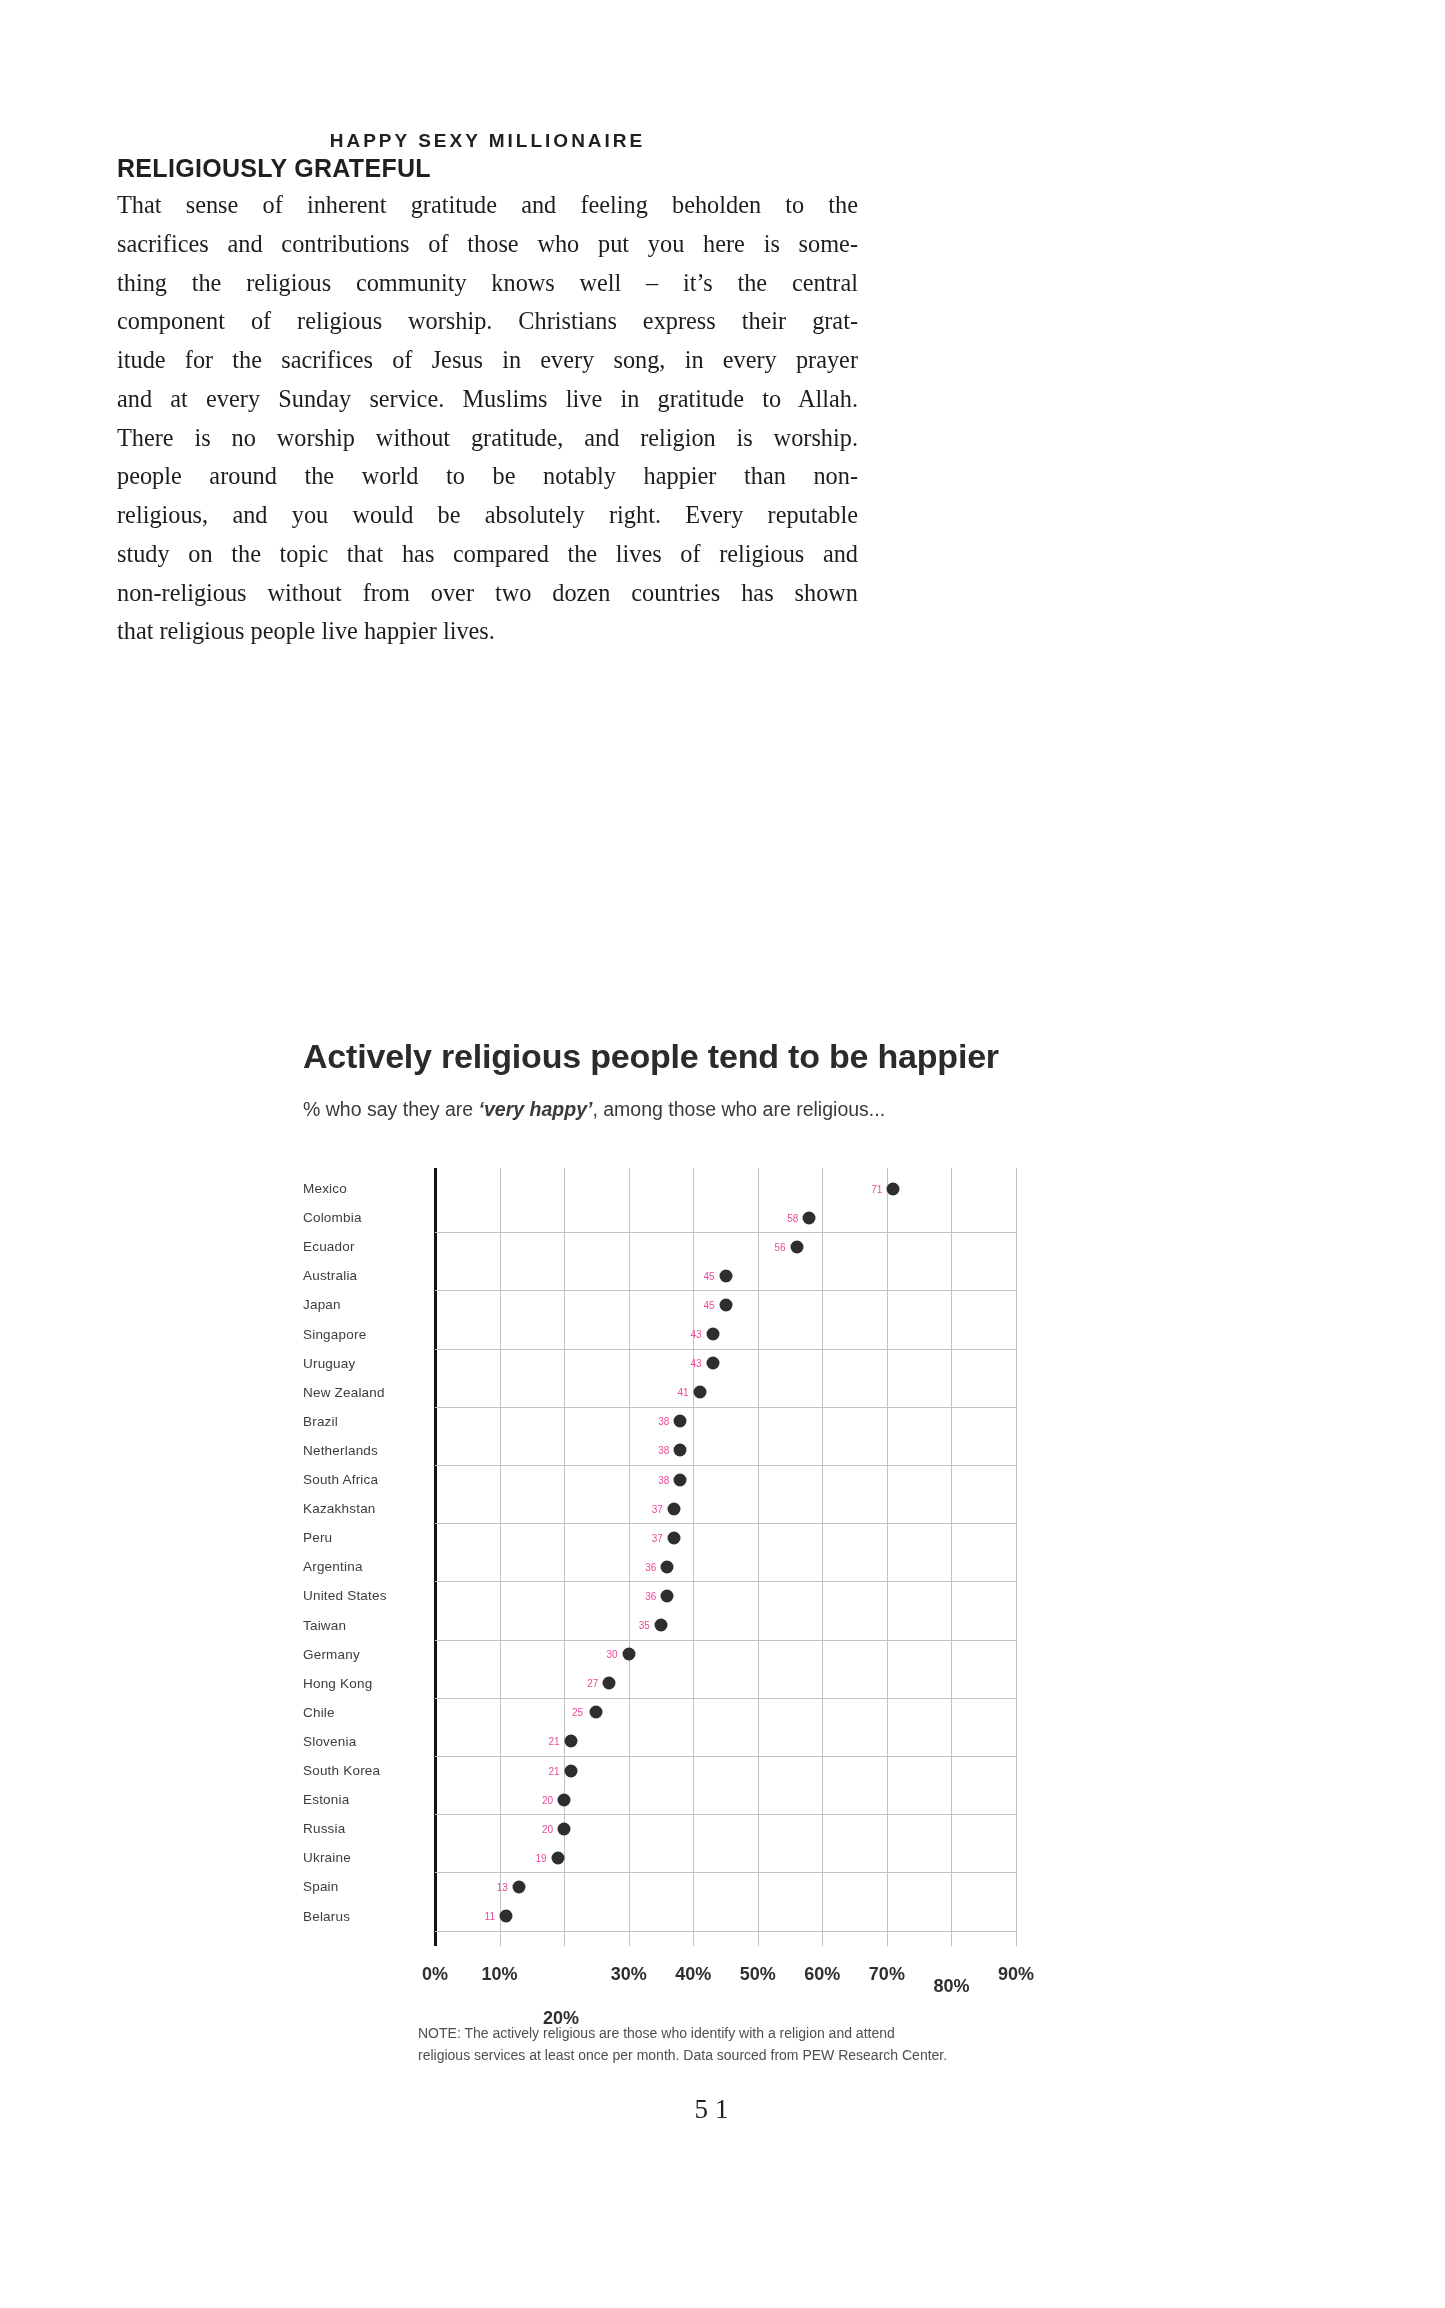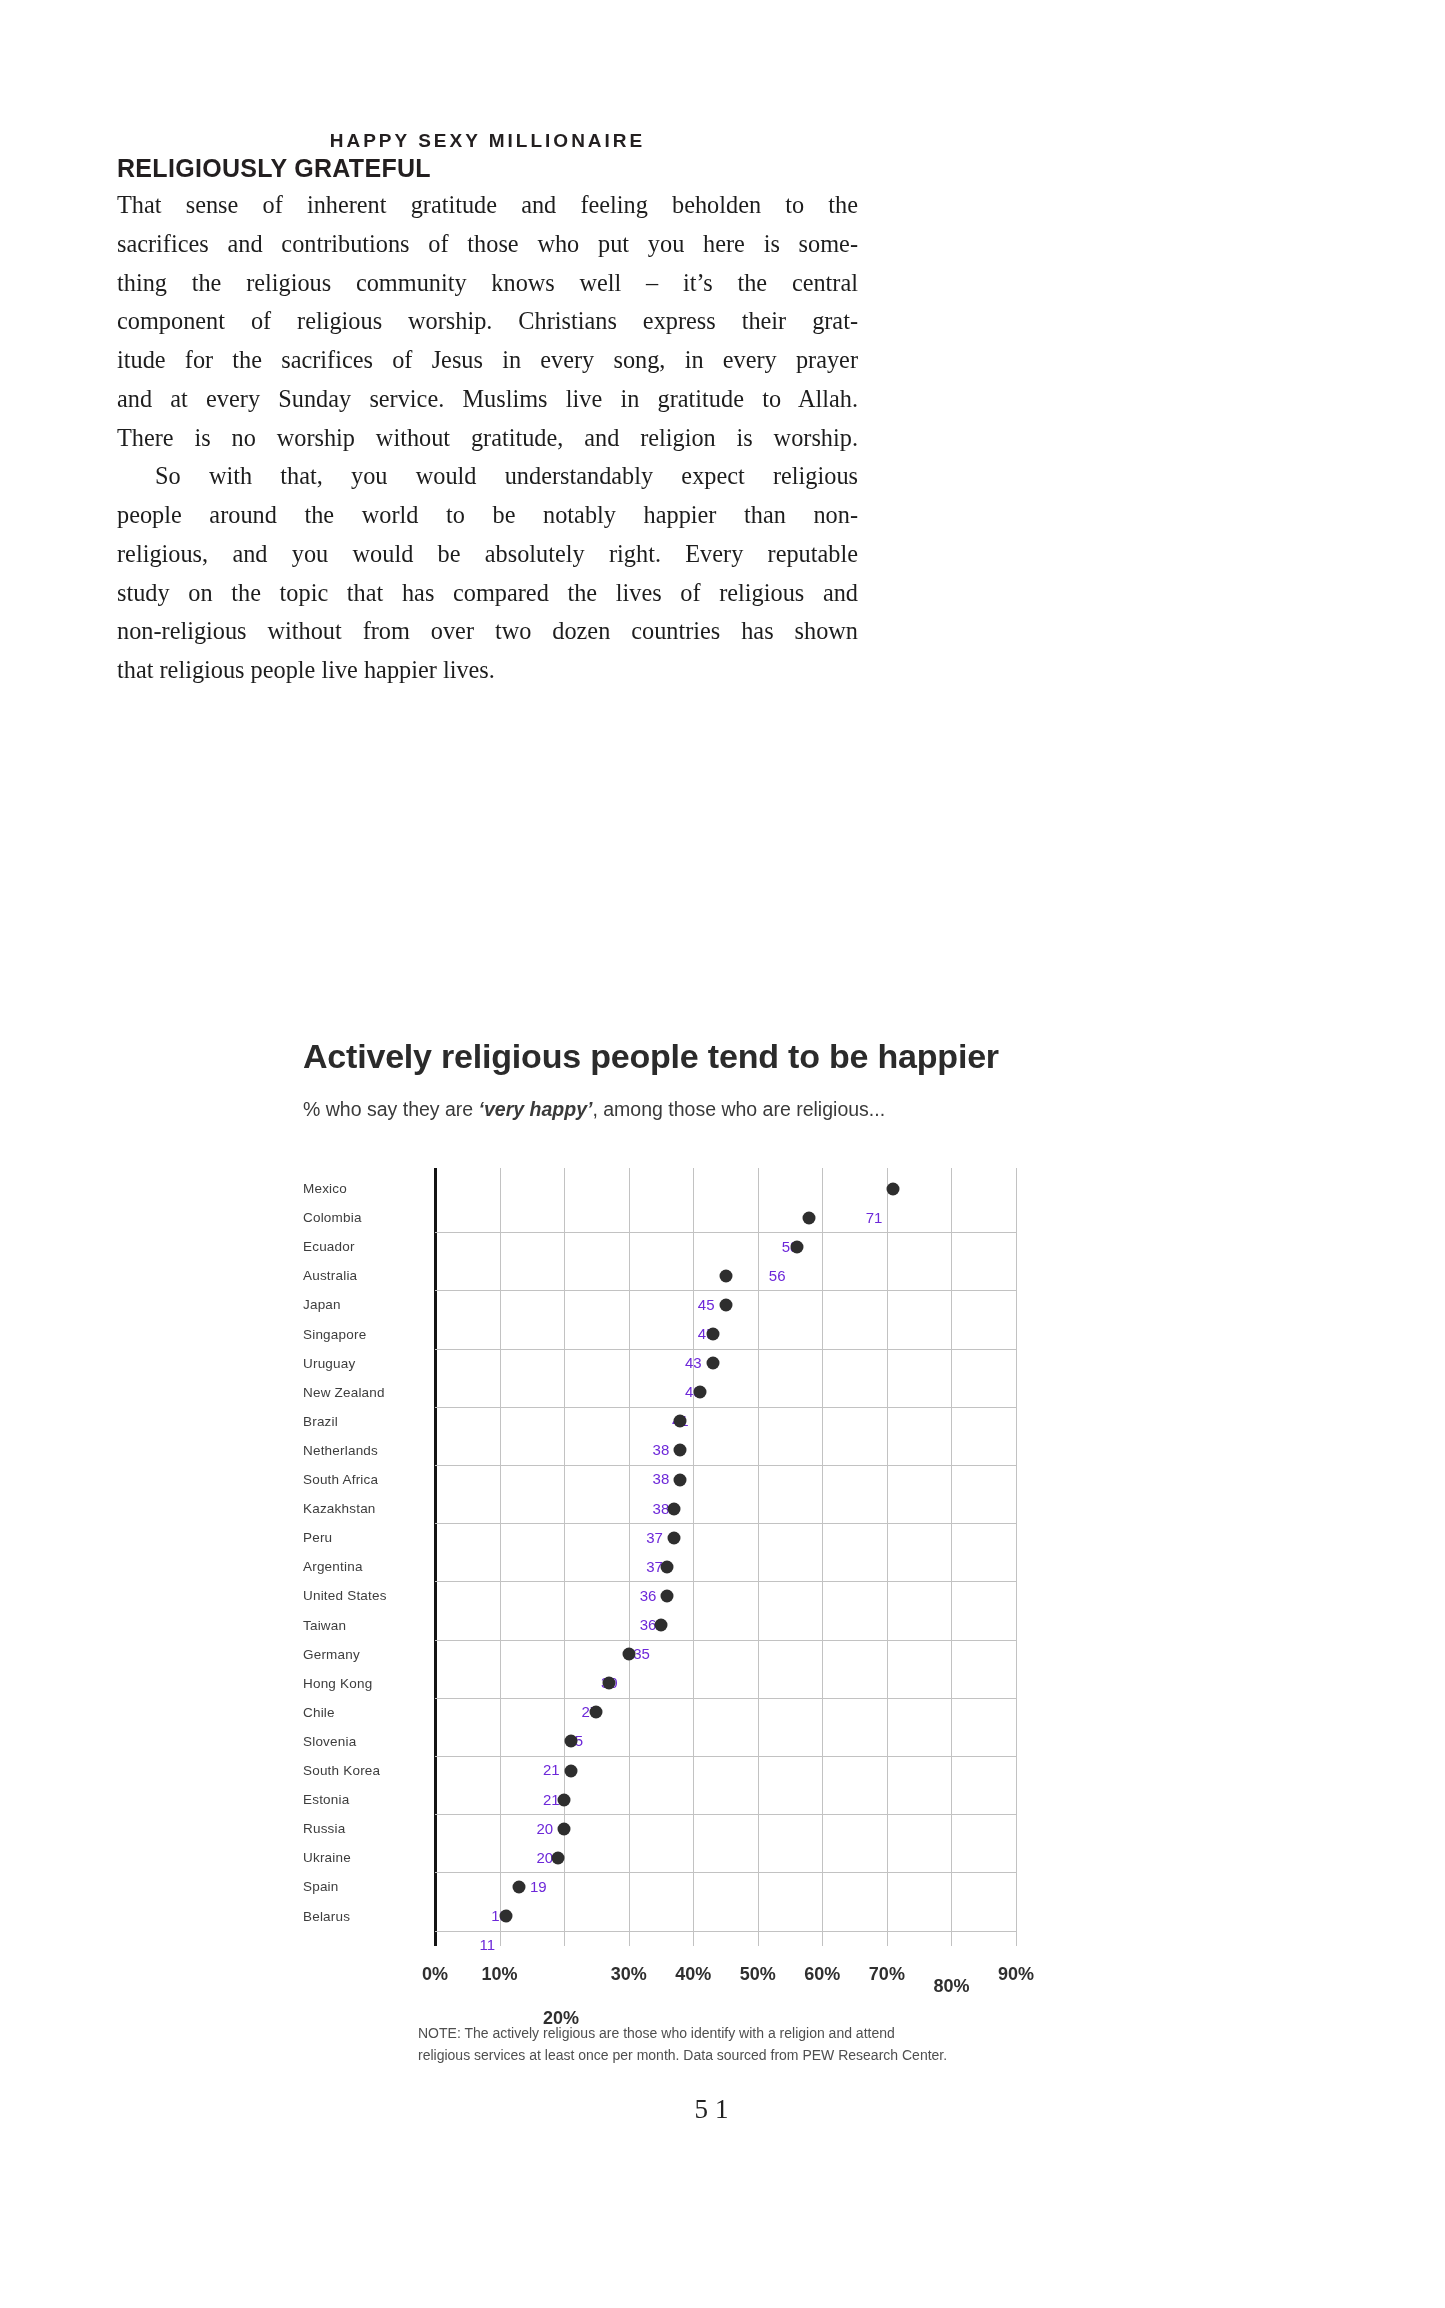--- a/index.html
+++ b/index.html
@@ -61,21 +61,21 @@
   .vline{position:absolute;top:0;height:778px;width:1px;background:#c2c2c2;}
   .vline.axis{width:3px;margin-left:-1px;background:#141414;}
   .hline{position:absolute;left:0;width:581px;height:1px;background:#c2c2c2;}
   .dot{
     position:absolute;width:13px;height:13px;border-radius:50%;
     transform:translate(-50%,-50%);
   }
   .val-label{
     position:absolute;transform:translate(-100%,-50%);
     font-family:"Liberation Sans",sans-serif;
-    font-size:15px;color:#6d28d9;white-space:nowrap;margin-top:28px;
+    font-size:10px;color:#ec4899;white-space:nowrap;
   }
   .x-ticks{position:absolute;left:435px;top:1964px;width:581px;height:30px;}
   .x-tick{
     position:absolute;transform:translateX(-50%);
     font-family:"Liberation Sans",sans-serif;
     font-weight:bold;font-size:18px;color:#2f2f2f;white-space:nowrap;
   }
   .chart-note{
     position:absolute;left:418px;top:2022px;width:640px;
     font-family:"Liberation Sans",sans-serif;
@@ -99,21 +99,20 @@
     <div id="para1">
         <div class="body-line">That sense of inherent gratitude and feeling beholden to the</div>
         <div class="body-line">sacrifices and contributions of those who put you here is some-</div>
         <div class="body-line">thing the religious community knows well – it’s the central</div>
         <div class="body-line">component of religious worship. Christians express their grat-</div>
         <div class="body-line">itude for the sacrifices of Jesus in every song, in every prayer</div>
         <div class="body-line">and at every Sunday service. Muslims live in gratitude to Allah.</div>
         <div class="body-line">There is no worship without gratitude, and religion is worship.</div>
       </div>
     <div id="para2">
-        <div class="body-line indent">So with that, you would understandably expect religious</div>
         <div class="body-line">people around the world to be notably happier than non-</div>
         <div class="body-line">religious, and you would be absolutely right. Every reputable</div>
         <div class="body-line">study on the topic that has compared the lives of religious and</div>
         <div class="body-line">non-religious without from over two dozen countries has shown</div>
         <div class="body-line last">that religious people live happier lives.</div>
       </div>
   </div>
 
   <div class="chart-title">Actively religious people tend to be happier</div>
 

